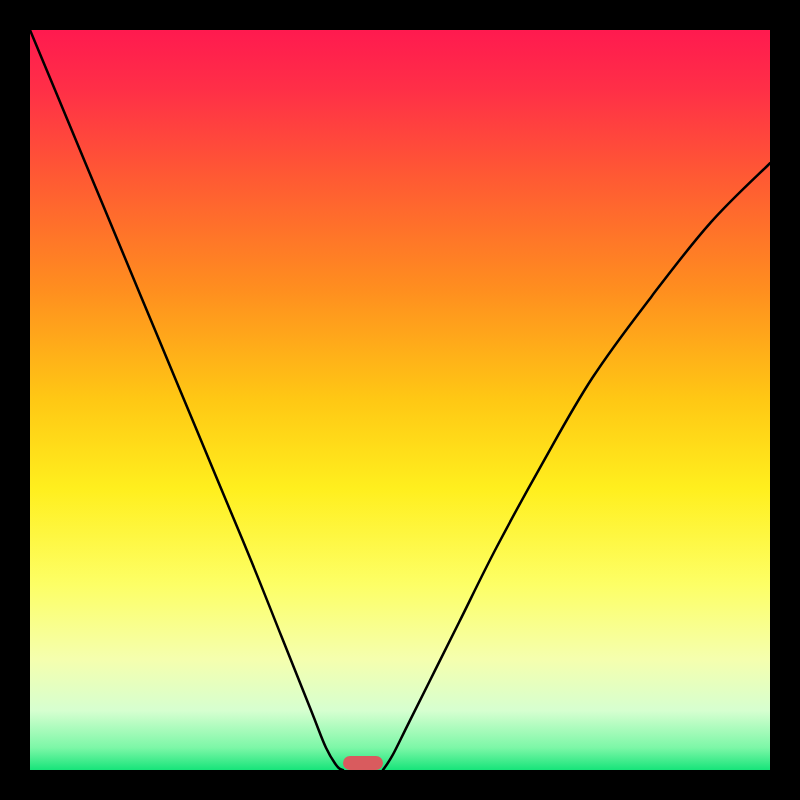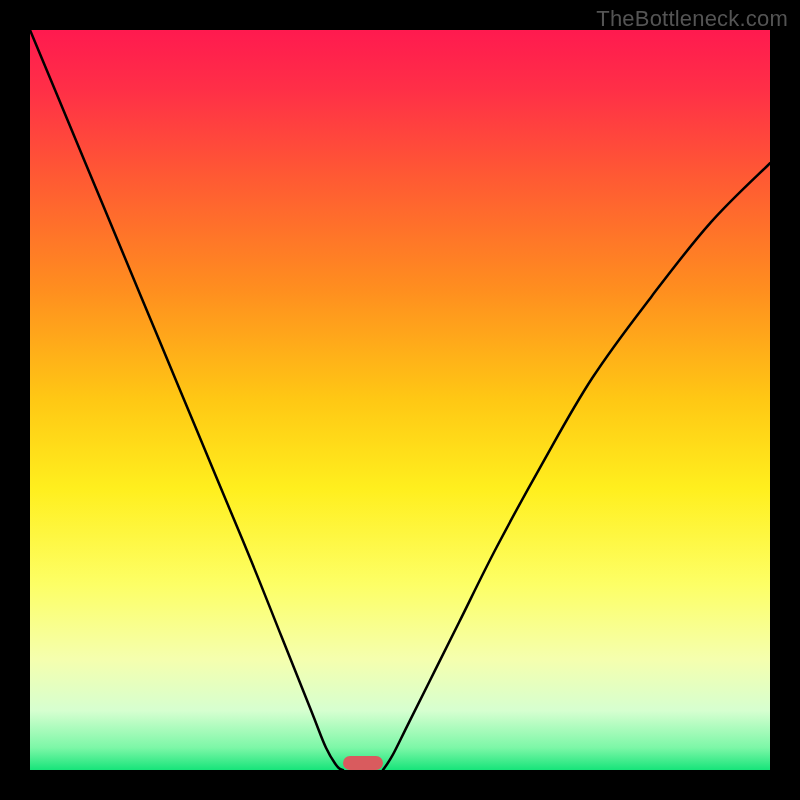--- a/index.html
+++ b/index.html
@@ -38,21 +38,20 @@
     z-index: 10;
   }
   svg {
     display: block;
   }
 </style>
 </head>
 <body>
 
 <div class="frame">
-  <div class="watermark">TheBottleneck.com</div>
 
   <div class="plot-area">
     <svg id="chart-svg" width="740" height="740" viewBox="0 0 740 740" preserveAspectRatio="none">
       <defs>
         <linearGradient id="bg-grad" x1="0" y1="0" x2="0" y2="1">
             <stop offset="0.00%" stop-color="#ff1a4f"></stop>
             <stop offset="8.00%" stop-color="#ff2f47"></stop>
             <stop offset="20.00%" stop-color="#ff5a33"></stop>
             <stop offset="35.00%" stop-color="#ff8e1f"></stop>
             <stop offset="50.00%" stop-color="#ffc814"></stop>

